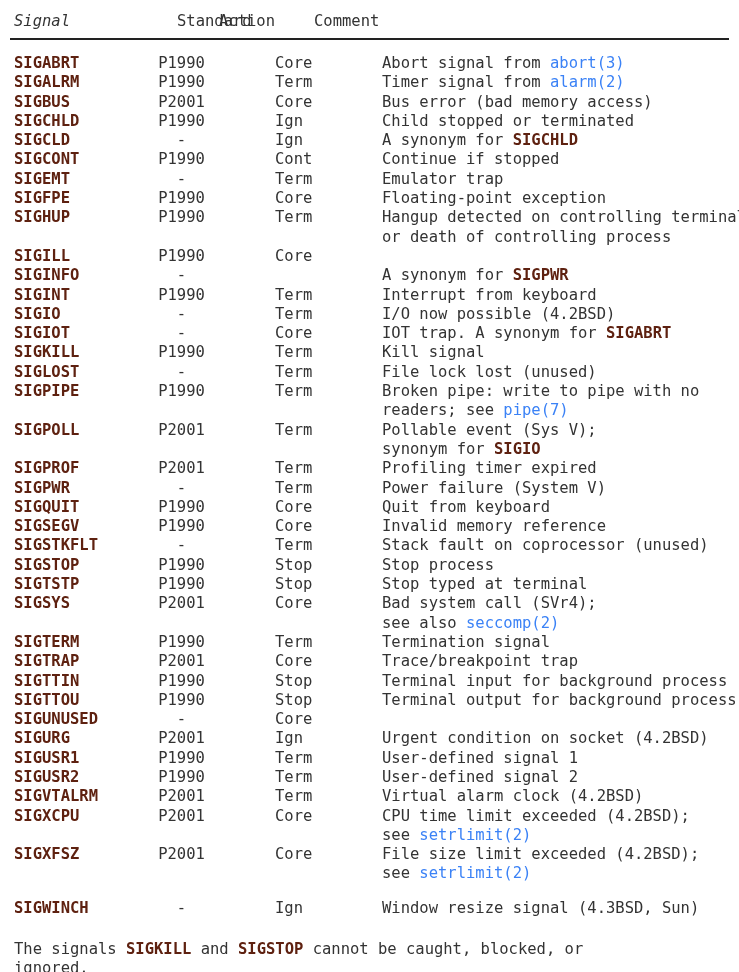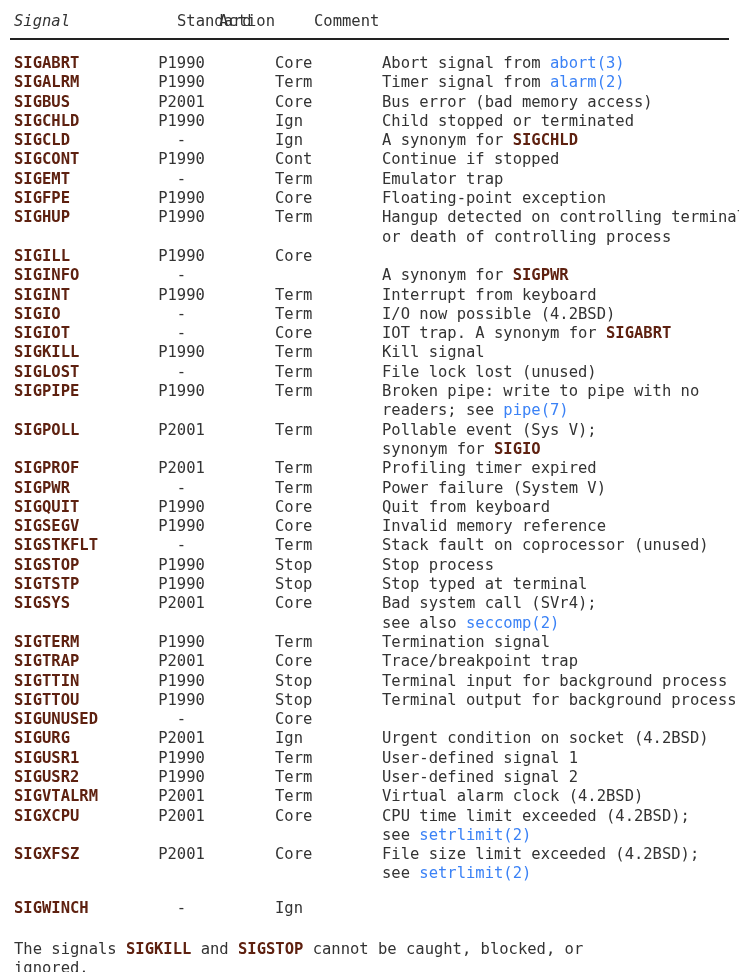--- a/index.html
+++ b/index.html
@@ -260,16 +260,17 @@
         <div class="c-sig">SIGXFSZ</div>
         <div class="c-std"><span class="std-inner">P2001</span></div>
         <div class="c-act">Core</div>
         <div class="c-com"><div class="com-line"><span>File size limit exceeded (4.2BSD);</span></div><div class="com-line"><span>see </span><span class="lnk">setrlimit(2)</span></div></div>
       </div>
       <div class="sep"></div>
       <div class="row">
         <div class="c-sig">SIGWINCH</div>
         <div class="c-std"><span class="std-inner">-</span></div>
         <div class="c-act">Ign</div>
+        <div class="c-com"><div class="com-line"><span>Window resize signal (4.3BSD, Sun)</span></div></div>
       </div>
     </div>
   <div class="footer" id="footer"><div><span>The signals </span><span class="bld">SIGKILL</span><span> and </span><span class="bld">SIGSTOP</span><span> cannot be caught, blocked, or</span></div><div><span>ignored.</span></div></div>
 </div>
 
 </body></html>

